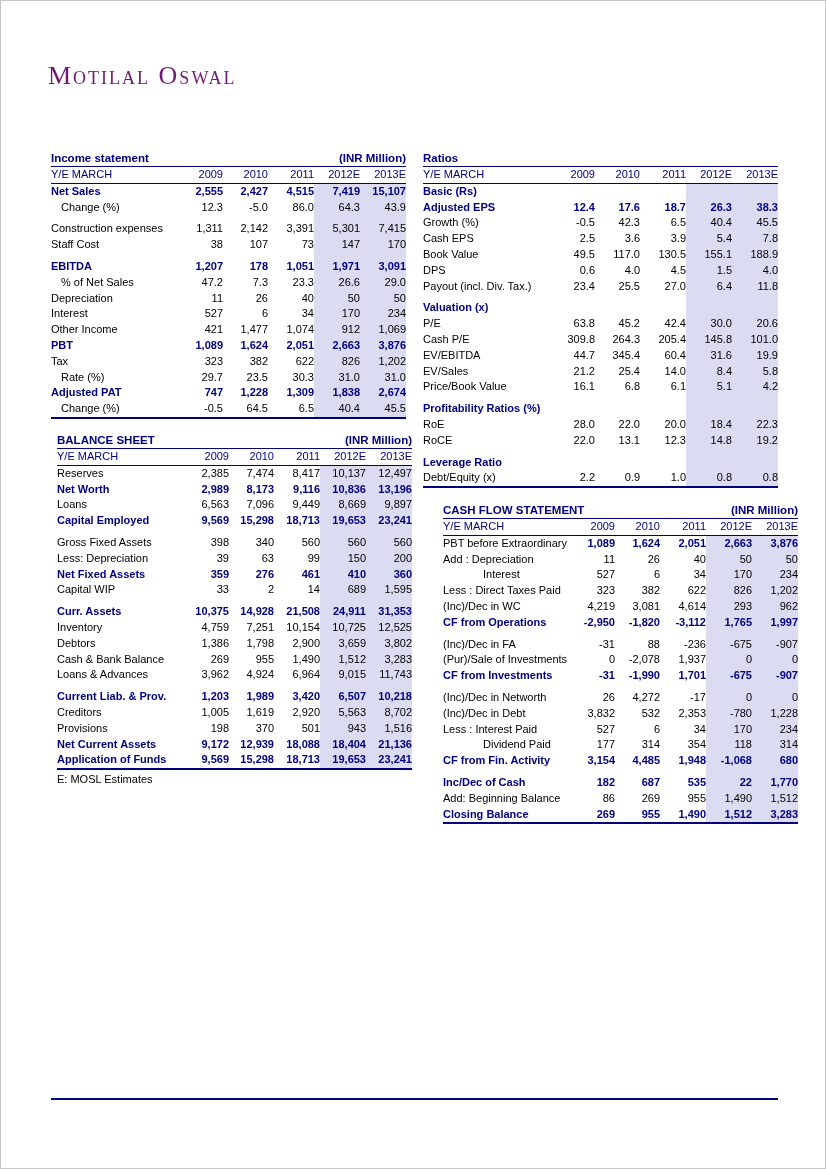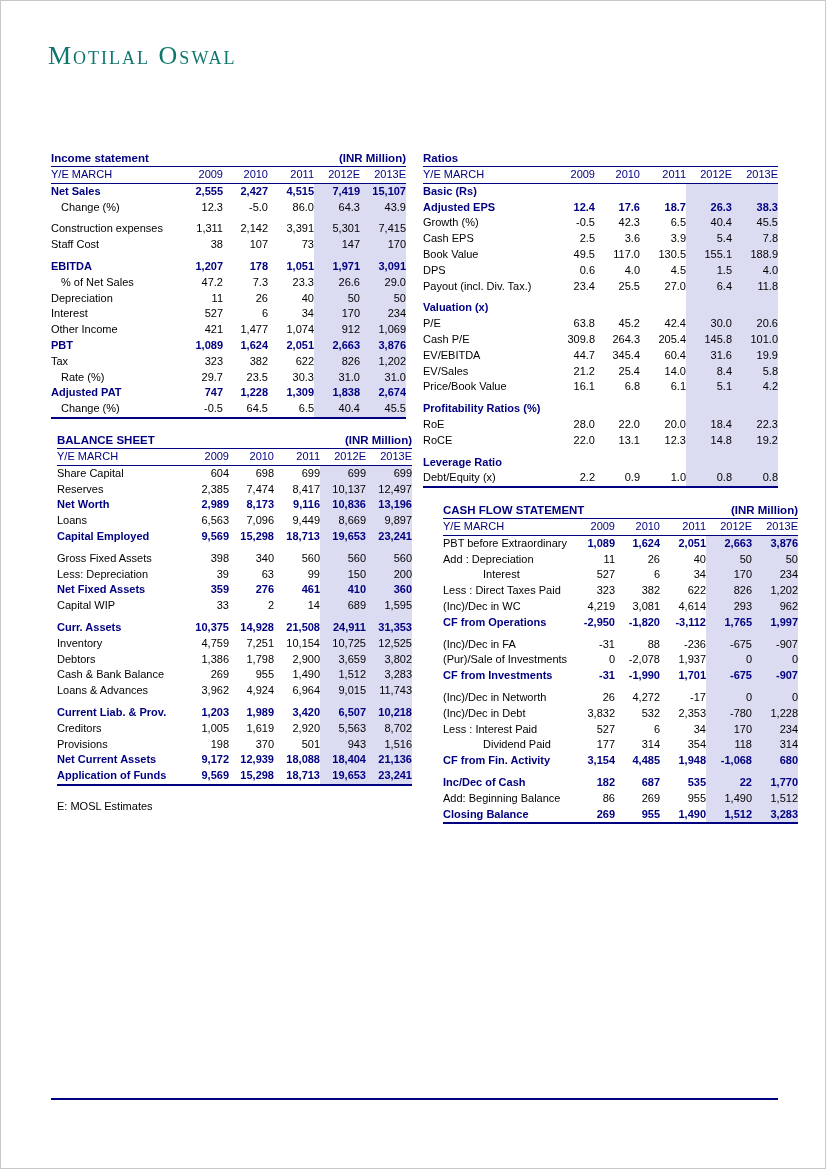--- a/index.html
+++ b/index.html
@@ -7,24 +7,24 @@
     --hl:#DBDBF2;
     --ink:#000000;
   }
   html,body{margin:0;padding:0;}
   body{
     width:826px;height:1169px;position:relative;background:#ffffff;
     font-family:"Liberation Sans", sans-serif;
     box-sizing:border-box;border:1px solid #c8c8c8;
   }
   .logo{
-    position:absolute;left:47px;top:40px;
+    position:absolute;left:47px;top:60px;
     font-family:"Liberation Serif", serif;
     font-variant:small-caps;
-    font-size:26px;letter-spacing:2px;color:#0f766e;
+    font-size:26px;letter-spacing:2px;color:#701a75;
   }
   .fin{position:absolute;width:355px;}
   .tbl-head{
     display:flex;justify-content:space-between;align-items:flex-end;
     height:17px;line-height:15px;
     font-size:11.5px;font-weight:bold;color:var(--navy);
   }
   table{border-collapse:collapse;table-layout:fixed;width:355px;border-bottom:2px solid var(--navy);}
   th,td{
     font-size:11px;padding:0;height:15.8px;line-height:15.8px;
@@ -39,21 +39,21 @@
   thead th.lbl{text-align:left;}
   td.lbl{text-align:left;}
   td.num{text-align:right;}
   td.hl{background:var(--hl);}
   tr.b-row td{color:var(--navy);font-weight:bold;}
   tr.bv td.num{color:var(--navy);font-weight:bold;}
   tr.sec td.lbl{color:var(--navy);font-weight:bold;}
   tr.gap td{height:6px;line-height:6px;font-size:2px;}
   td.ind1{padding-left:10px;}
   td.ind2{padding-left:40px;}
-  .footnote{font-size:11px;color:var(--ink);padding-top:14px;}
+  .footnote{font-size:11px;color:var(--ink);padding-top:3px;}
   .footer-rule{
     position:absolute;left:50px;top:1097px;width:727px;height:2px;
     background:var(--navy);
   }
 </style>
 </head>
 <body>
 
 <div class="logo">Motilal Oswal</div>
 
@@ -233,28 +233,20 @@
           <th class="lbl">Y/E MARCH</th>
           <th class="num">2009</th>
           <th class="num">2010</th>
           <th class="num">2011</th>
           <th class="num">2012E</th>
           <th class="num">2013E</th>
         </tr>
       </thead>
       <tbody>
         <tr>
-          <td class="lbl">Share Capital</td>
-          <td class="num">604</td>
-          <td class="num">698</td>
-          <td class="num">699</td>
-          <td class="num hl">699</td>
-          <td class="num hl">699</td>
-        </tr>
-        <tr>
           <td class="lbl">Reserves</td>
           <td class="num">2,385</td>
           <td class="num">7,474</td>
           <td class="num">8,417</td>
           <td class="num hl">10,137</td>
           <td class="num hl">12,497</td>
         </tr>
         <tr class="b-row">
           <td class="lbl">Net Worth</td>
           <td class="num">2,989</td>

